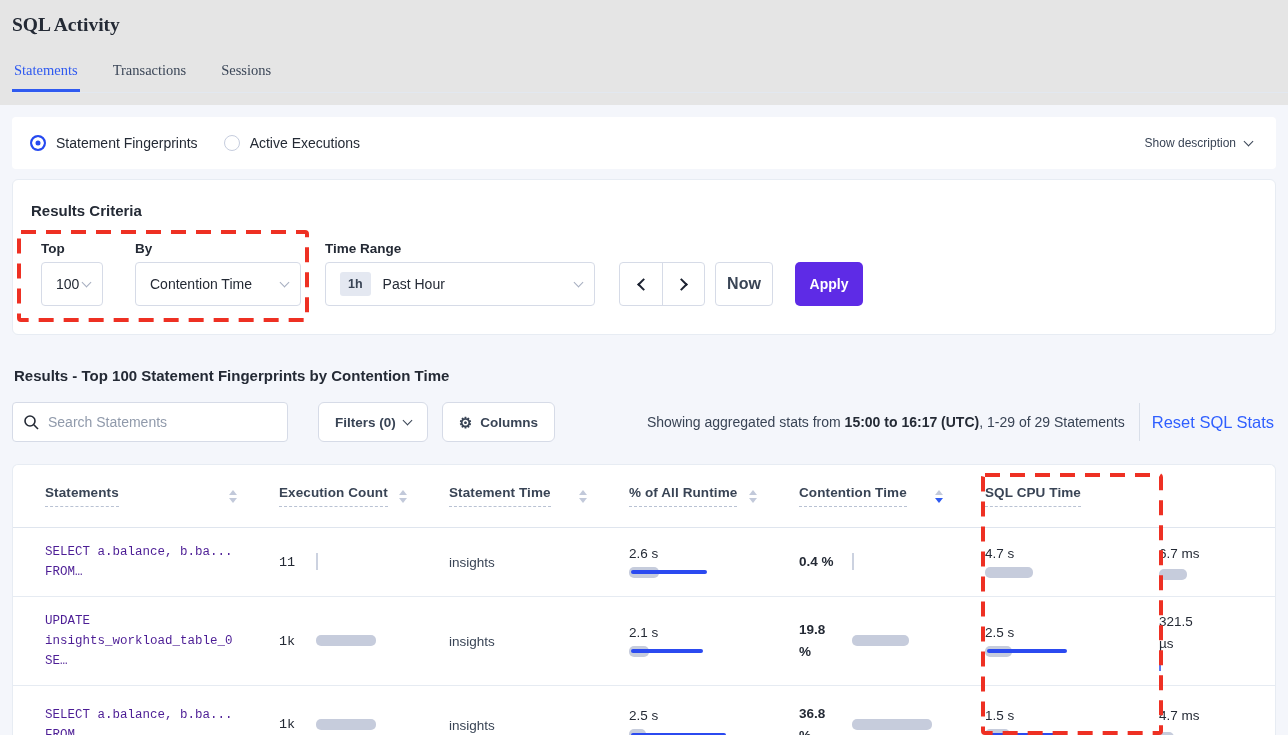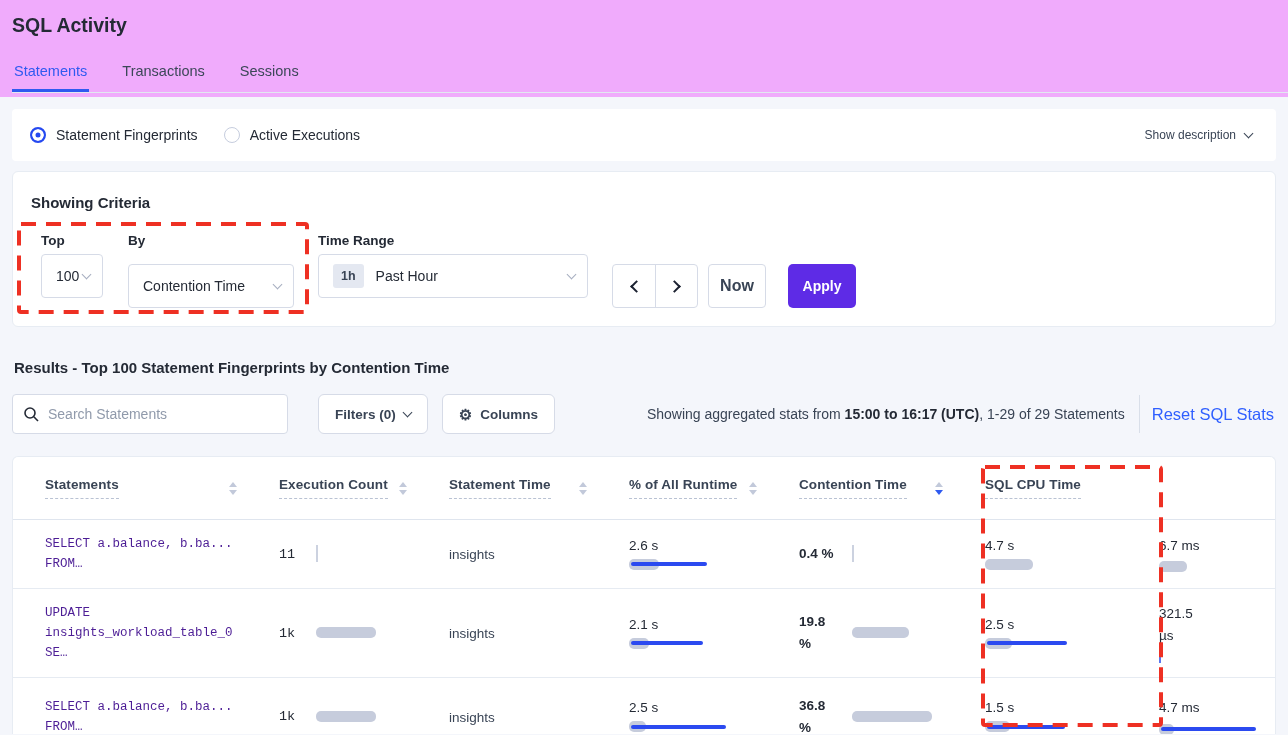--- a/index.html
+++ b/index.html
@@ -1,19 +1,19 @@
 <!DOCTYPE html>
 <html><head>
 <meta charset="utf-8">
 <style>
   * { margin:0; padding:0; box-sizing:border-box; }
   html,body { width:1288px; height:735px; overflow:hidden; background:#fff;
     font-family:"Liberation Sans", sans-serif; color:#242a35; }
   
-  .hdr { background:#f0abfc; padding:14px 0 4px 12px; }
+  .hdr { background:#e5e5e5; padding:14px 0 12px 12px;font-family:Liberation Serif, serif; }
   .title { font-size:19.5px; font-weight:700; color:#242a35; }
   .tabs { display:flex; gap:31px; margin-top:26px; }
   .tab { background:none; border:none; font-family:inherit; font-size:14.5px; color:#3c4758;
     padding:0 2px 13px 2px; cursor:pointer; position:relative; }
   .tab.active { color:#2f5af0; font-weight:500; }
   .tab.active::after { content:""; position:absolute; left:0; right:0; bottom:0; height:3px; background:#2f5af0; }
   .hdr-divider { height:1px; background:#e2e8f0; }
   
   .content { background:#f4f6fb; height:638px; padding:12px 12px 0 12px; }
   .radio-strip { background:#fff; border-radius:4px; height:52px; display:flex; align-items:center;
@@ -121,30 +121,30 @@
       <span class="radio unsel"></span>
       <span class="radio-label">Active Executions</span>
     </div>
     <div class="show-desc">
       <span>Show description</span>
       <span class="chev"></span>
     </div>
   </div>
 
   <div class="card sc-card">
-    <div class="sc-head">Showing Criteria</div>
+    <div class="sc-head">Results Criteria</div>
     <div class="sc-row">
       <div class="fgroup" style="margin-left:10px;">
         <span class="flabel">Top</span>
         <div class="select" style="width:62px;">
           <span>100</span>
           <span class="chev"></span>
         </div>
       </div>
-      <div class="fgroup" style="margin-left:25px;gap:10px;">
+      <div class="fgroup" style="margin-left:32px;">
         <span class="flabel">By</span>
         <div class="select" style="width:166px;">
           <span>Contention Time</span>
           <span class="chev"></span>
         </div>
       </div>
       <div class="fgroup" style="margin-left:24px;">
         <span class="flabel">Time Range</span>
         <div class="select" style="width:270px;">
           <span class="badge-1h">1h</span>

